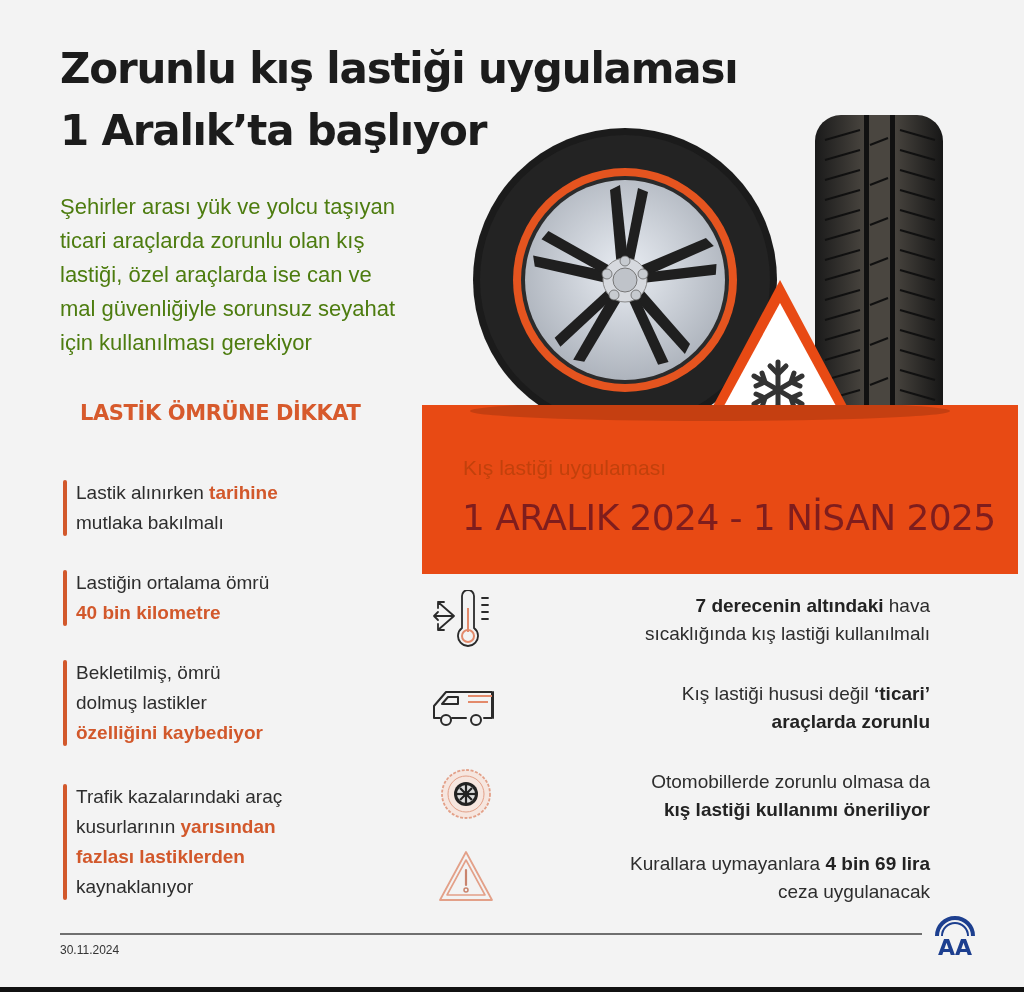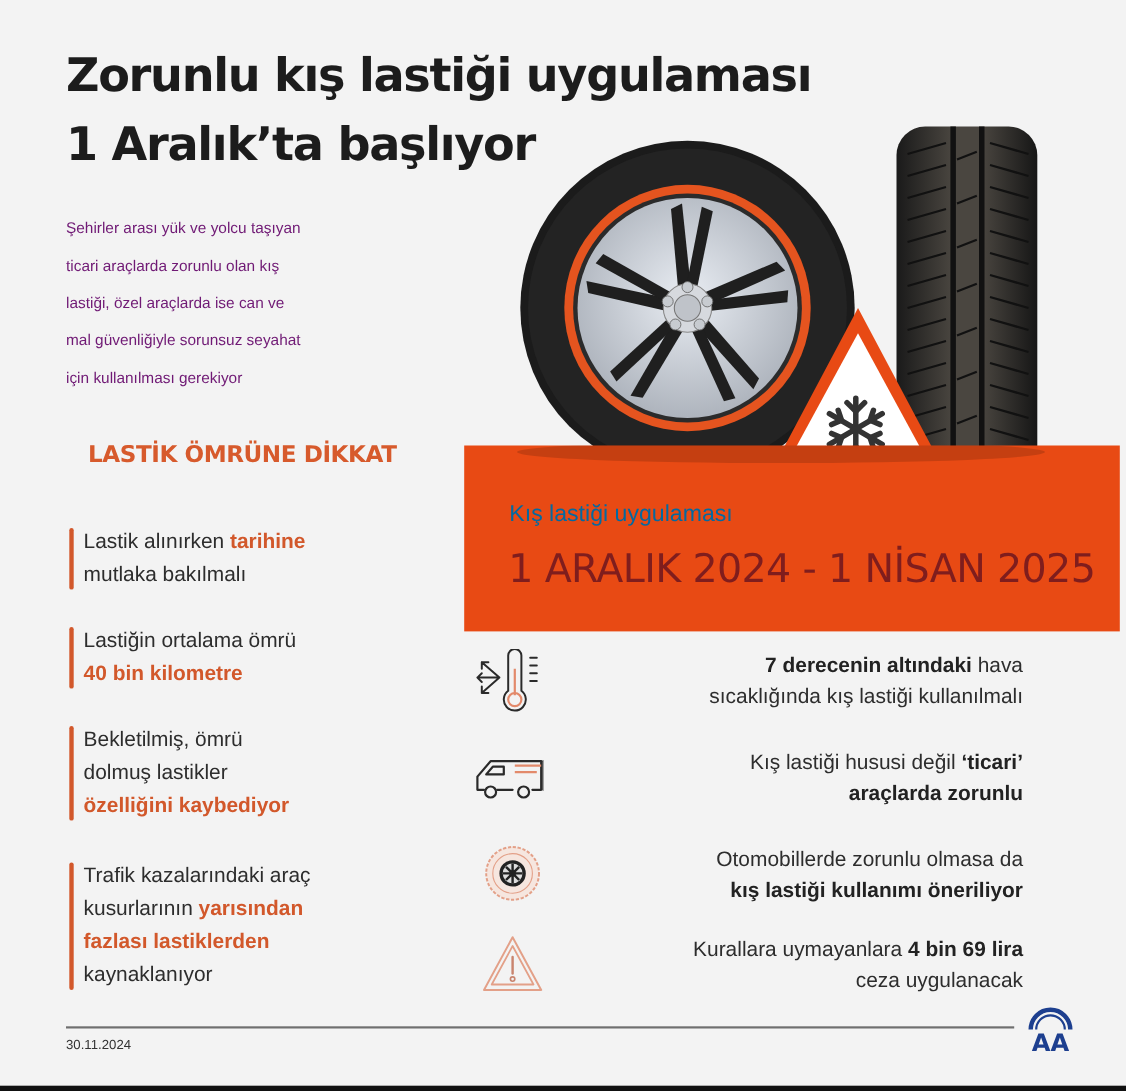--- a/index.html
+++ b/index.html
@@ -12,21 +12,21 @@
   }
   .title {
     position: absolute; left: 60px; top: 38px;
     font-family: "DejaVu Sans", sans-serif;
     font-weight: bold; font-size: 42px; line-height: 62px;
     color: #1c1c1c; letter-spacing: -1.2px;
     width: 760px;
   }
   .intro {
     position: absolute; left: 60px; top: 190px; width: 370px;
-    font-size: 14px; line-height: 34px; color: #701a75;
+    font-size: 22px; line-height: 34px; color: #4d7c0f;
   }
   .section-title {
     position: absolute; left: 60px; top: 401px;
     font-family: "DejaVu Sans", sans-serif;
     font-size: 21px; font-weight: bold; color: #d75a2c; letter-spacing: -0.4px; margin-left: 20px;
   }
   .tips { position: absolute; left: 60px; top: 478px; width: 330px; }
   .tip {
     position: absolute; left: 0; padding-left: 16px;
     font-size: 19px; line-height: 30px; color: #2d2d2d;
@@ -38,21 +38,21 @@
   .tip .hl { color: #d2582b; font-weight: bold; }
 
   .illus { position: absolute; left: 460px; top: 100px; width: 500px; height: 345px; }
 
   .orange-box {
     position: absolute; left: 422px; top: 405px; width: 596px; height: 169px;
     background: #e84a14;
   }
   .orange-sub {
     position: absolute; left: 463px; top: 456px;
-    font-size: 21px; color: #0369a1;
+    font-size: 21px; color: #c2410c;
   }
   .orange-main {
     position: absolute; left: 462px; top: 497px;
     font-family: "DejaVu Sans", sans-serif;
     font-size: 36px; font-weight: normal; color: #7f1d1d; letter-spacing: -0.6px;
   }
 
   .facts { position: absolute; left: 430px; top: 590px; width: 500px; }
   .fact { position: absolute; left: 0; width: 480px; height: 60px; }
   .fact .ficon { position: absolute; left: 0; top: 0; width: 64px; height: 60px; }

